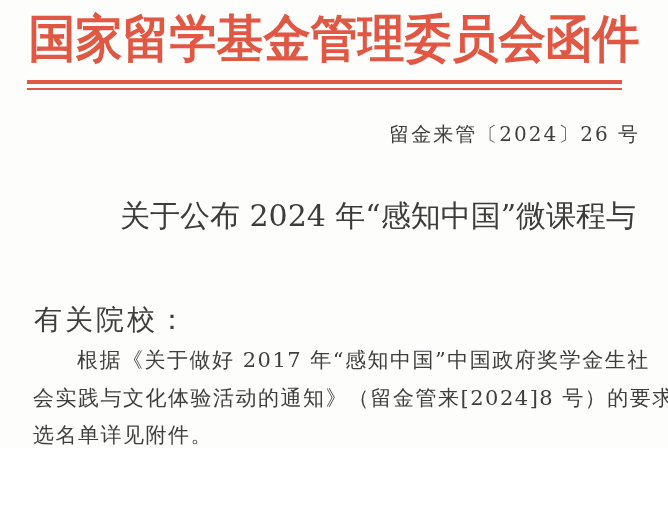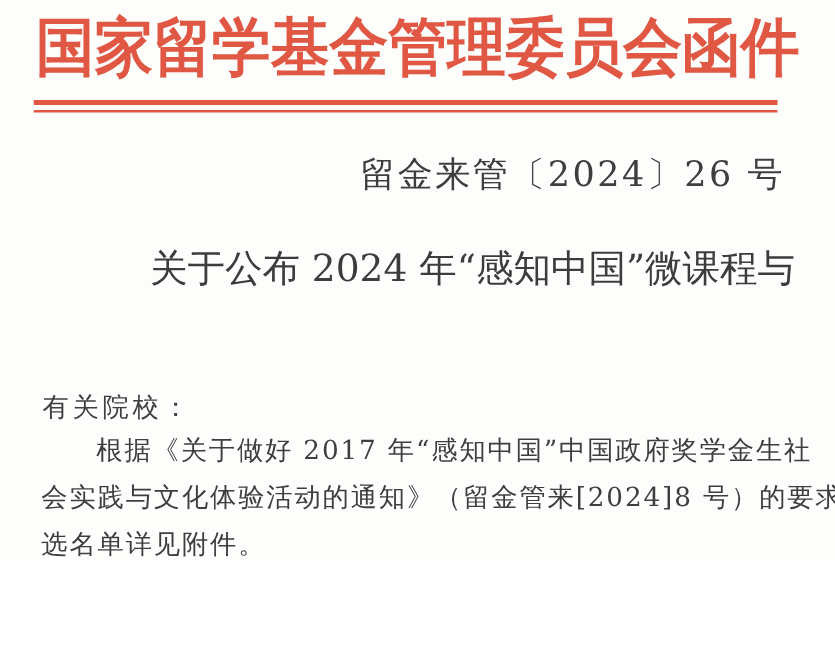--- a/index.html
+++ b/index.html
@@ -34,40 +34,40 @@
     background: #E05843;
   }
   .rule-thin {
     position: absolute;
     top: 88px; left: 27px;
     width: 595px; height: 2px;
     background: #E05843;
   }
   .doc-number {
     position: absolute;
-    top: 121px; right: 40px;
-    font-size: 28px;
+    top: 121px; right: 28px;
+    font-size: 20px;
     color: #3E3E3E;
     letter-spacing: 2px;
     white-space: nowrap;
   }
   .title {
     position: absolute;
     top: 193px; left: 0; width: 100%;
     text-align: center;
     font-weight: normal;
     font-size: 30px;
     line-height: 46px;
     color: #3C3C3C;
     margin-left: 44px;
   }
   .salutation {
     position: absolute;
-    top: 312px; left: 34px;
-    font-size: 21px;
+    top: 301px; left: 34px;
+    font-size: 28px;
     color: #3E3E3E;
     letter-spacing: 3px;
   }
   .body-para {
     position: absolute;
     top: 342px; left: 33px;
     width: 616px;
     font-size: 21px;
     line-height: 37.5px;
     color: #3E3E3E;

